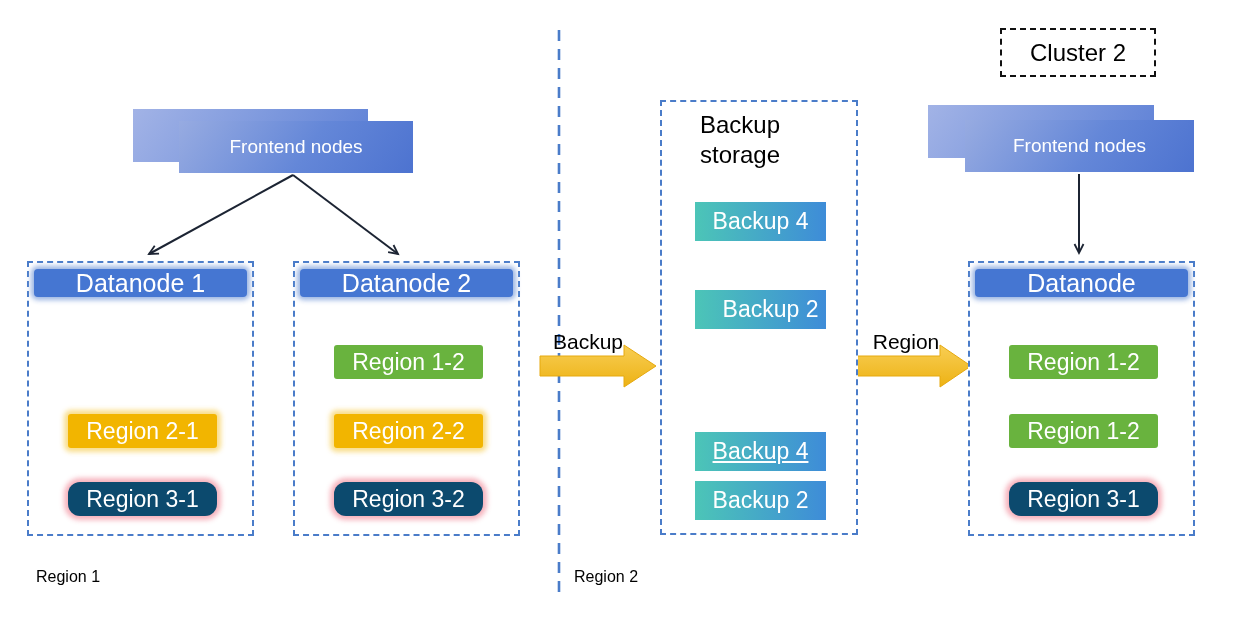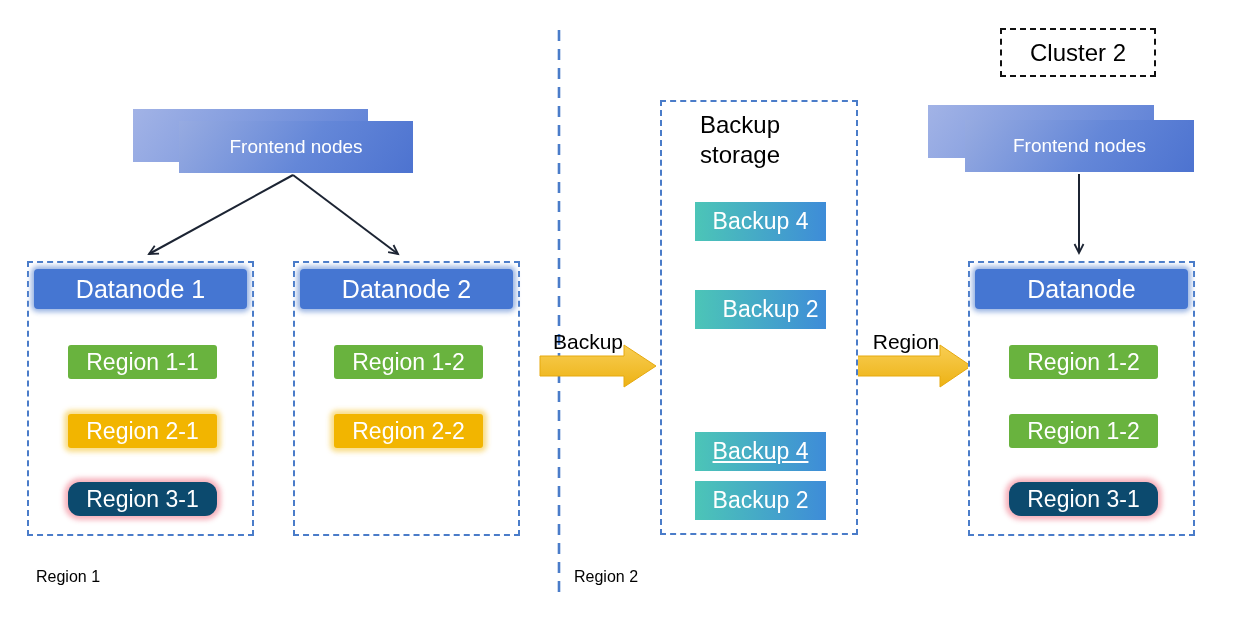--- a/index.html
+++ b/index.html
@@ -60,21 +60,21 @@
     height: 275px;
     border: 2px dashed #4a7cc9;
     background: #ffffff;
   }
   .dn1 { left: 27px;  top: 261px; }
   .dn2 { left: 293px; top: 261px; }
   .dn3 { left: 968px; top: 261px; }
   .dn-header {
     position: absolute;
     left: 5px; right: 5px; top: 6px;
-    height: 40px;
+    height: 28px;
     background: #4576d2;
     border-radius: 4px;
     box-shadow: 0 0 5px 3px rgba(150, 177, 226, 0.95);
     color: #ffffff;
     font-size: 25px;
     display: flex;
     align-items: center;
     justify-content: center;
   }
   .region {
@@ -190,29 +190,29 @@
     <span>Frontend nodes</span>
   </div>
 
   <div class="fe-back fe2-back"></div>
   <div class="fe-front fe2-front">
     <span>Frontend nodes</span>
   </div>
 
   <div class="dn-box dn1">
     <div class="dn-header">Datanode 1</div>
-    <div class="region r0 green">Region 1-1</div>
     <div class="region r1 gold">Region 2-1</div>
     <div class="region r2 red">Region 3-1</div>
   </div>
 
   <div class="dn-box dn2">
     <div class="dn-header">Datanode 2</div>
     <div class="region r0 green">Region 1-2</div>
     <div class="region r1 gold">Region 2-2</div>
+    <div class="region r2 red">Region 3-2</div>
   </div>
 
   <div class="backup-box">
     <div class="backup-title">Backup storage</div>
     <div class="backup-item b0">Backup 4</div>
     <div class="backup-item b1">Backup 2</div>
     <div class="backup-item b3">Backup 4</div>
     <div class="backup-item b4">Backup 2</div>
   </div>
 

